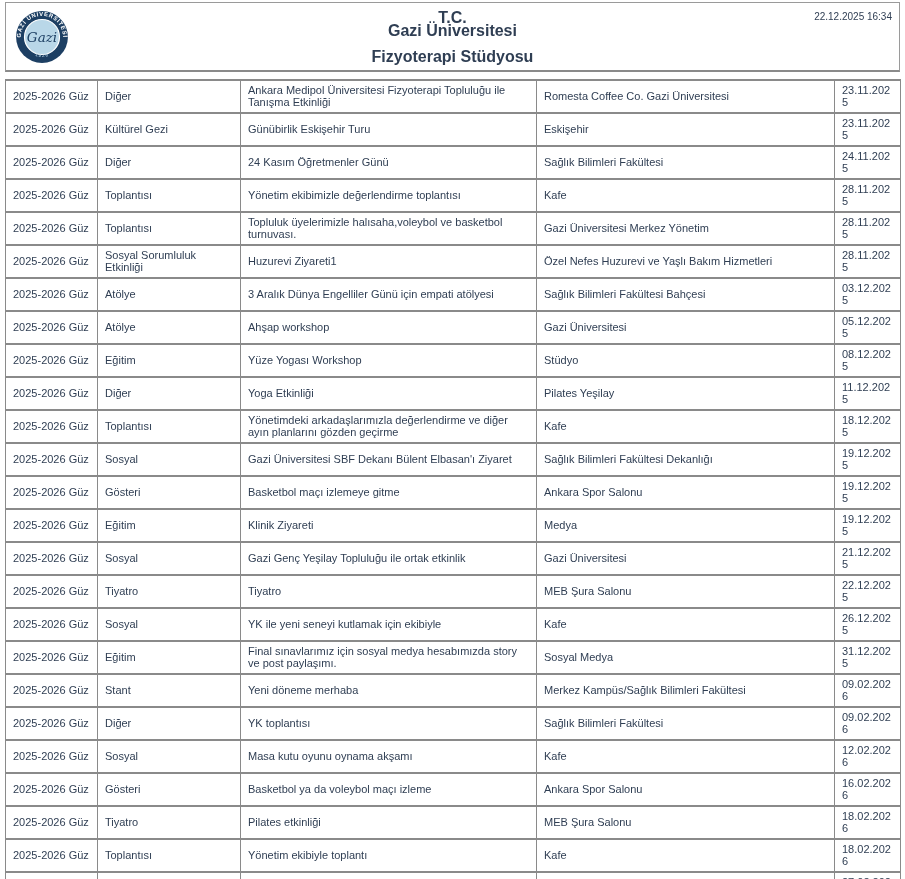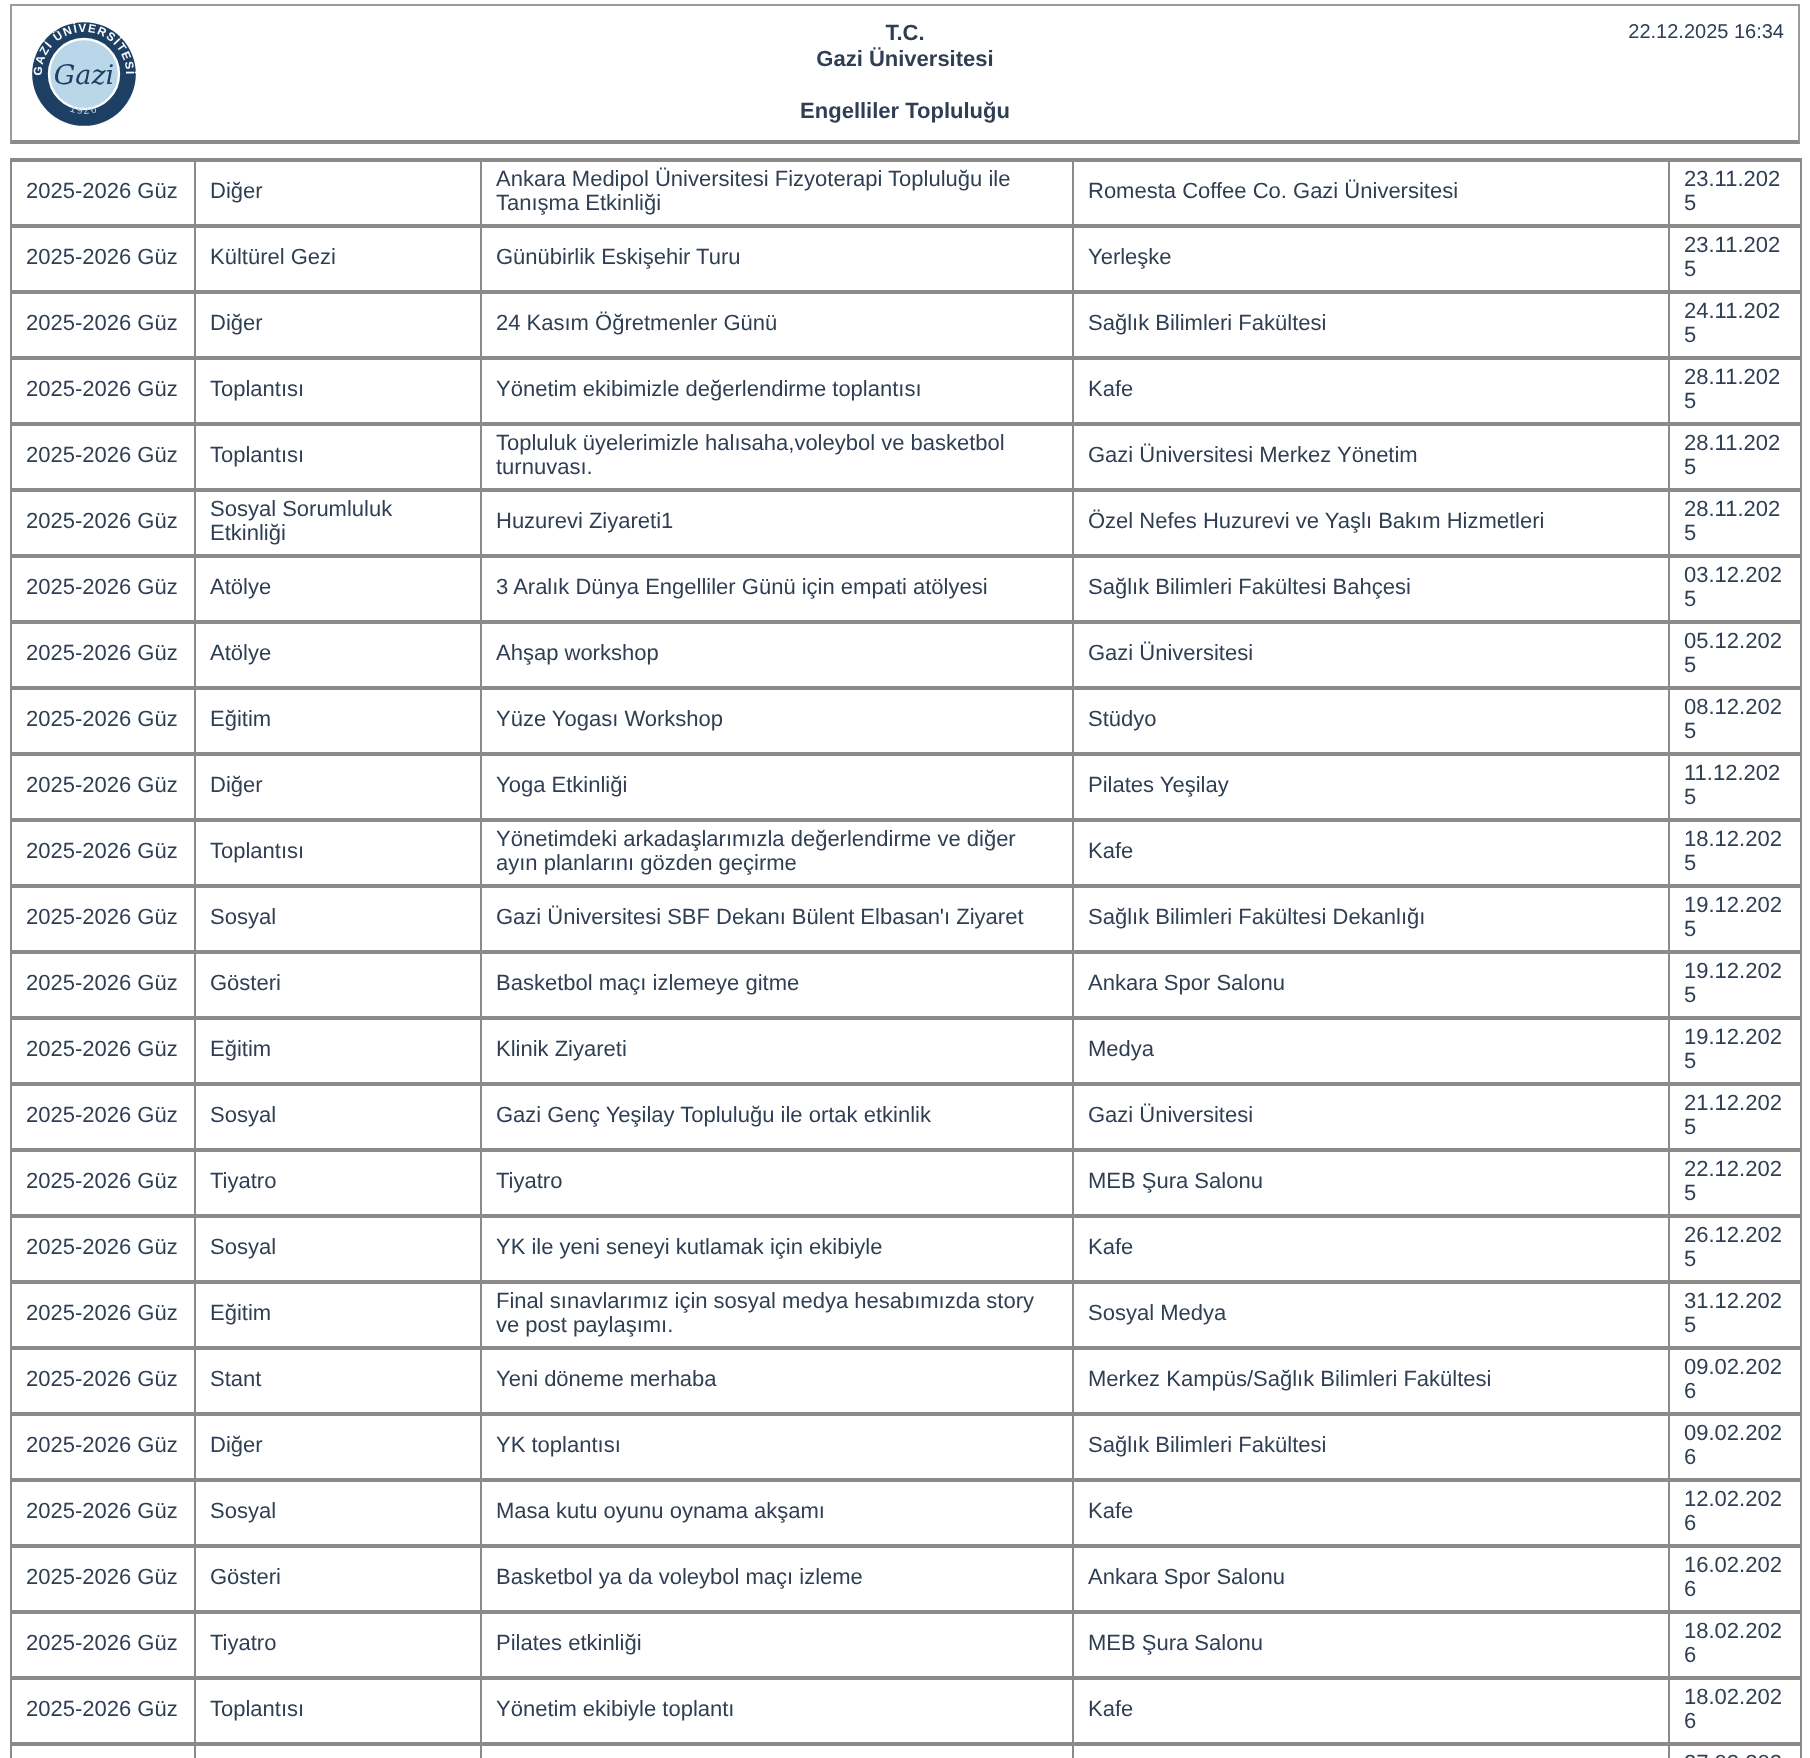--- a/index.html
+++ b/index.html
@@ -18,21 +18,21 @@
     position: relative;
     width: 895px; height: 70px;
     border: 1px solid #9a9a9a;
     border-bottom: 2px solid #8a8a8a;
     background: #ffffff;
   }
   .logo-wrap { position: absolute; left: 9px; top: 6px; width: 54px; height: 56px; }
   .header-center {
     position: absolute; left: 0; right: 0; top: 8px;
     text-align: center;
-    font-size: 11px; font-weight: bold; line-height: 13px;
+    font-size: 16px; font-weight: bold; line-height: 13px;
   }
   .header-center .org-line2 { margin-top: 0px; }
   .header-center .org-line3 { margin-top: 13px; }
   .timestamp {
     position: absolute; right: 7px; top: 8px;
     font-size: 10px; letter-spacing: 0px; text-align: right;
   }
 
   
   table.events {
@@ -81,21 +81,21 @@
         <text font-size="4.8" fill="#b9d7e8" letter-spacing="0.8" font-family="Liberation Sans, DejaVu Sans, sans-serif">
           <textPath href="#arcBottom" startOffset="50%" text-anchor="middle">1926</textPath>
         </text>
         <text x="25" y="29.5" font-size="12.5" font-style="italic" fill="#1d3f63" text-anchor="middle" font-family="DejaVu Serif, serif">Gazi</text>
       </svg>
     </div>
 
     <div class="header-center">
       <div class="org-line1">T.C.</div>
       <div class="org-line2">Gazi Üniversitesi</div>
-      <div class="org-line3">Engelliler Topluluğu</div>
+      <div class="org-line3">Fizyoterapi Stüdyosu</div>
     </div>
 
     <div class="timestamp">22.12.2025 16:34</div>
   </div>
 
   <table class="events">
     <colgroup>
       <col class="c-term">
         <col class="c-type">
         <col class="c-title">
@@ -108,21 +108,21 @@
       <td>Diğer</td>
       <td>Ankara Medipol Üniversitesi Fizyoterapi Topluluğu  ile Tanışma Etkinliği</td>
       <td>Romesta Coffee Co. Gazi Üniversitesi</td>
       <td>23.11.2025</td>
     </tr>
 
     <tr>
       <td>2025-2026 Güz</td>
       <td>Kültürel Gezi</td>
       <td>Günübirlik Eskişehir Turu</td>
-      <td>Yerleşke</td>
+      <td>Eskişehir</td>
       <td>23.11.2025</td>
     </tr>
 
     <tr>
       <td>2025-2026 Güz</td>
       <td>Diğer</td>
       <td>24 Kasım Öğretmenler Günü</td>
       <td>Sağlık Bilimleri Fakültesi</td>
       <td>24.11.2025</td>
     </tr>

